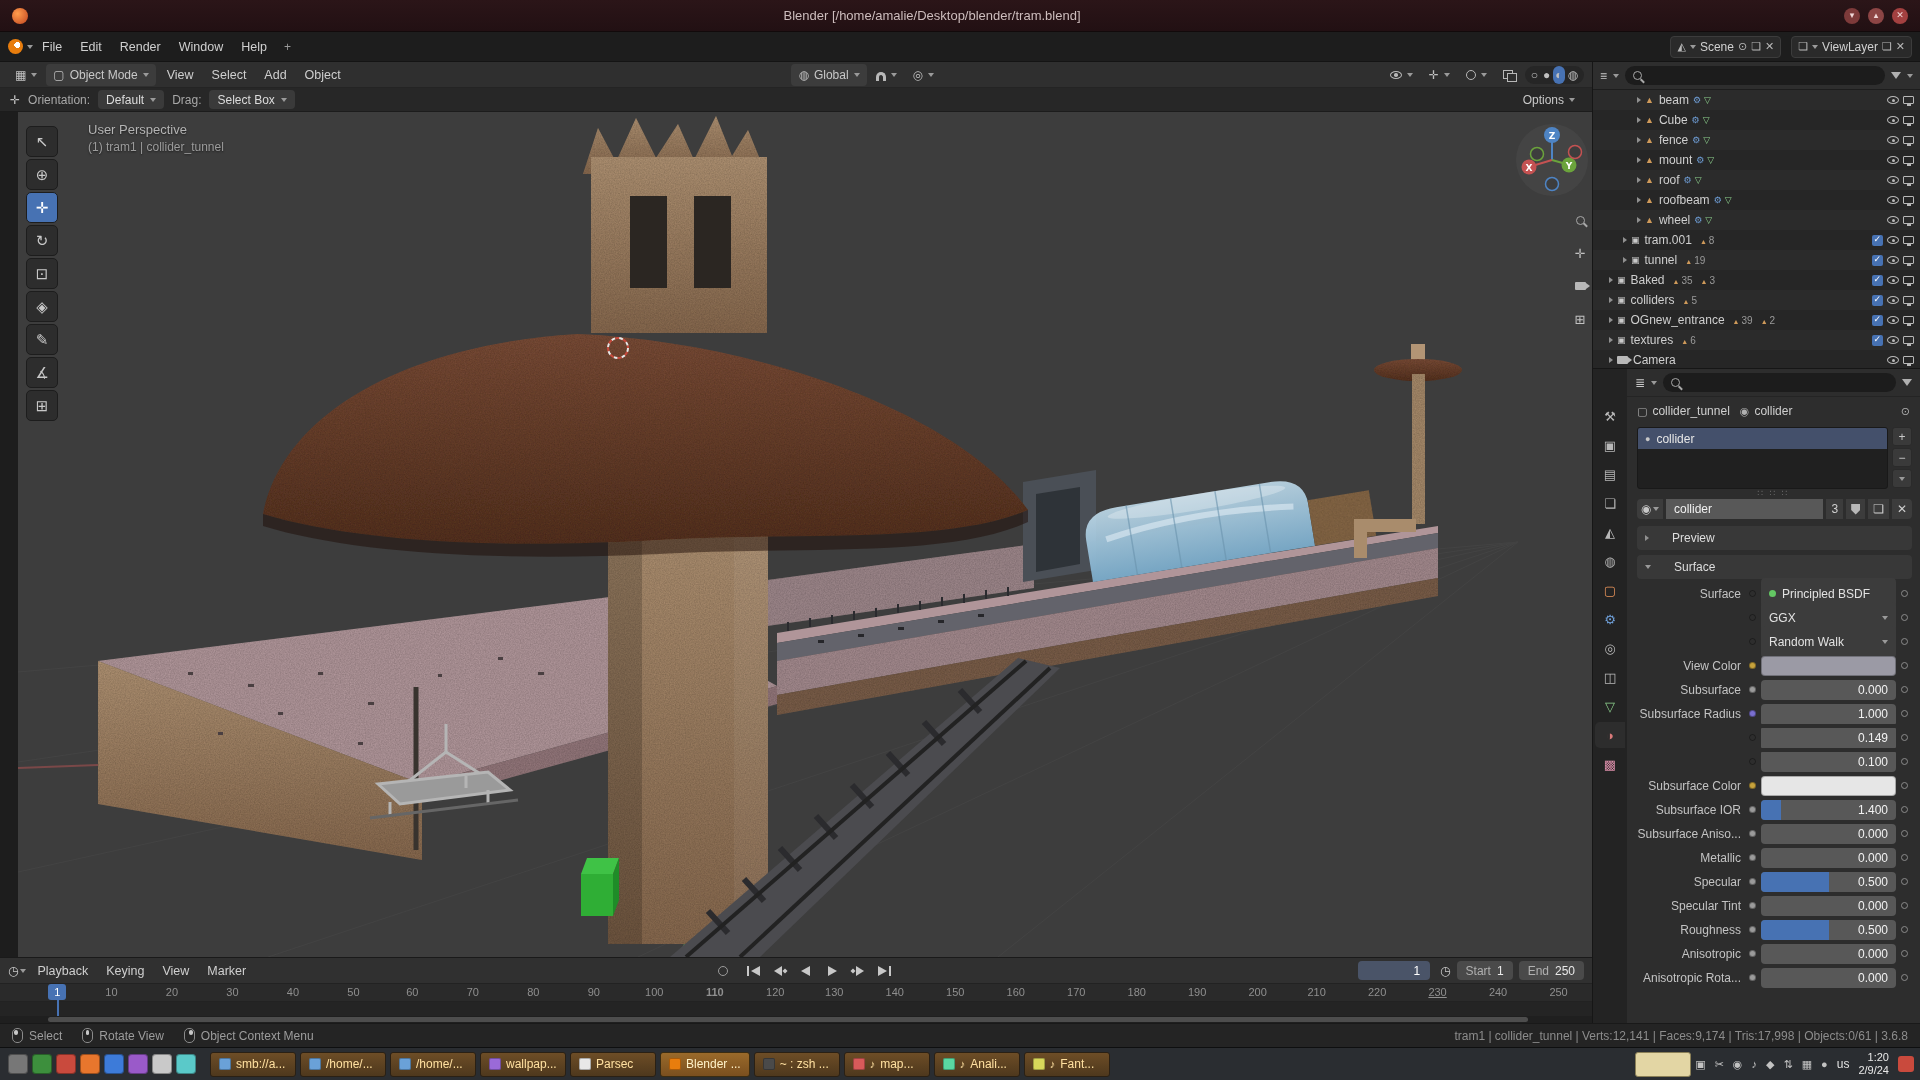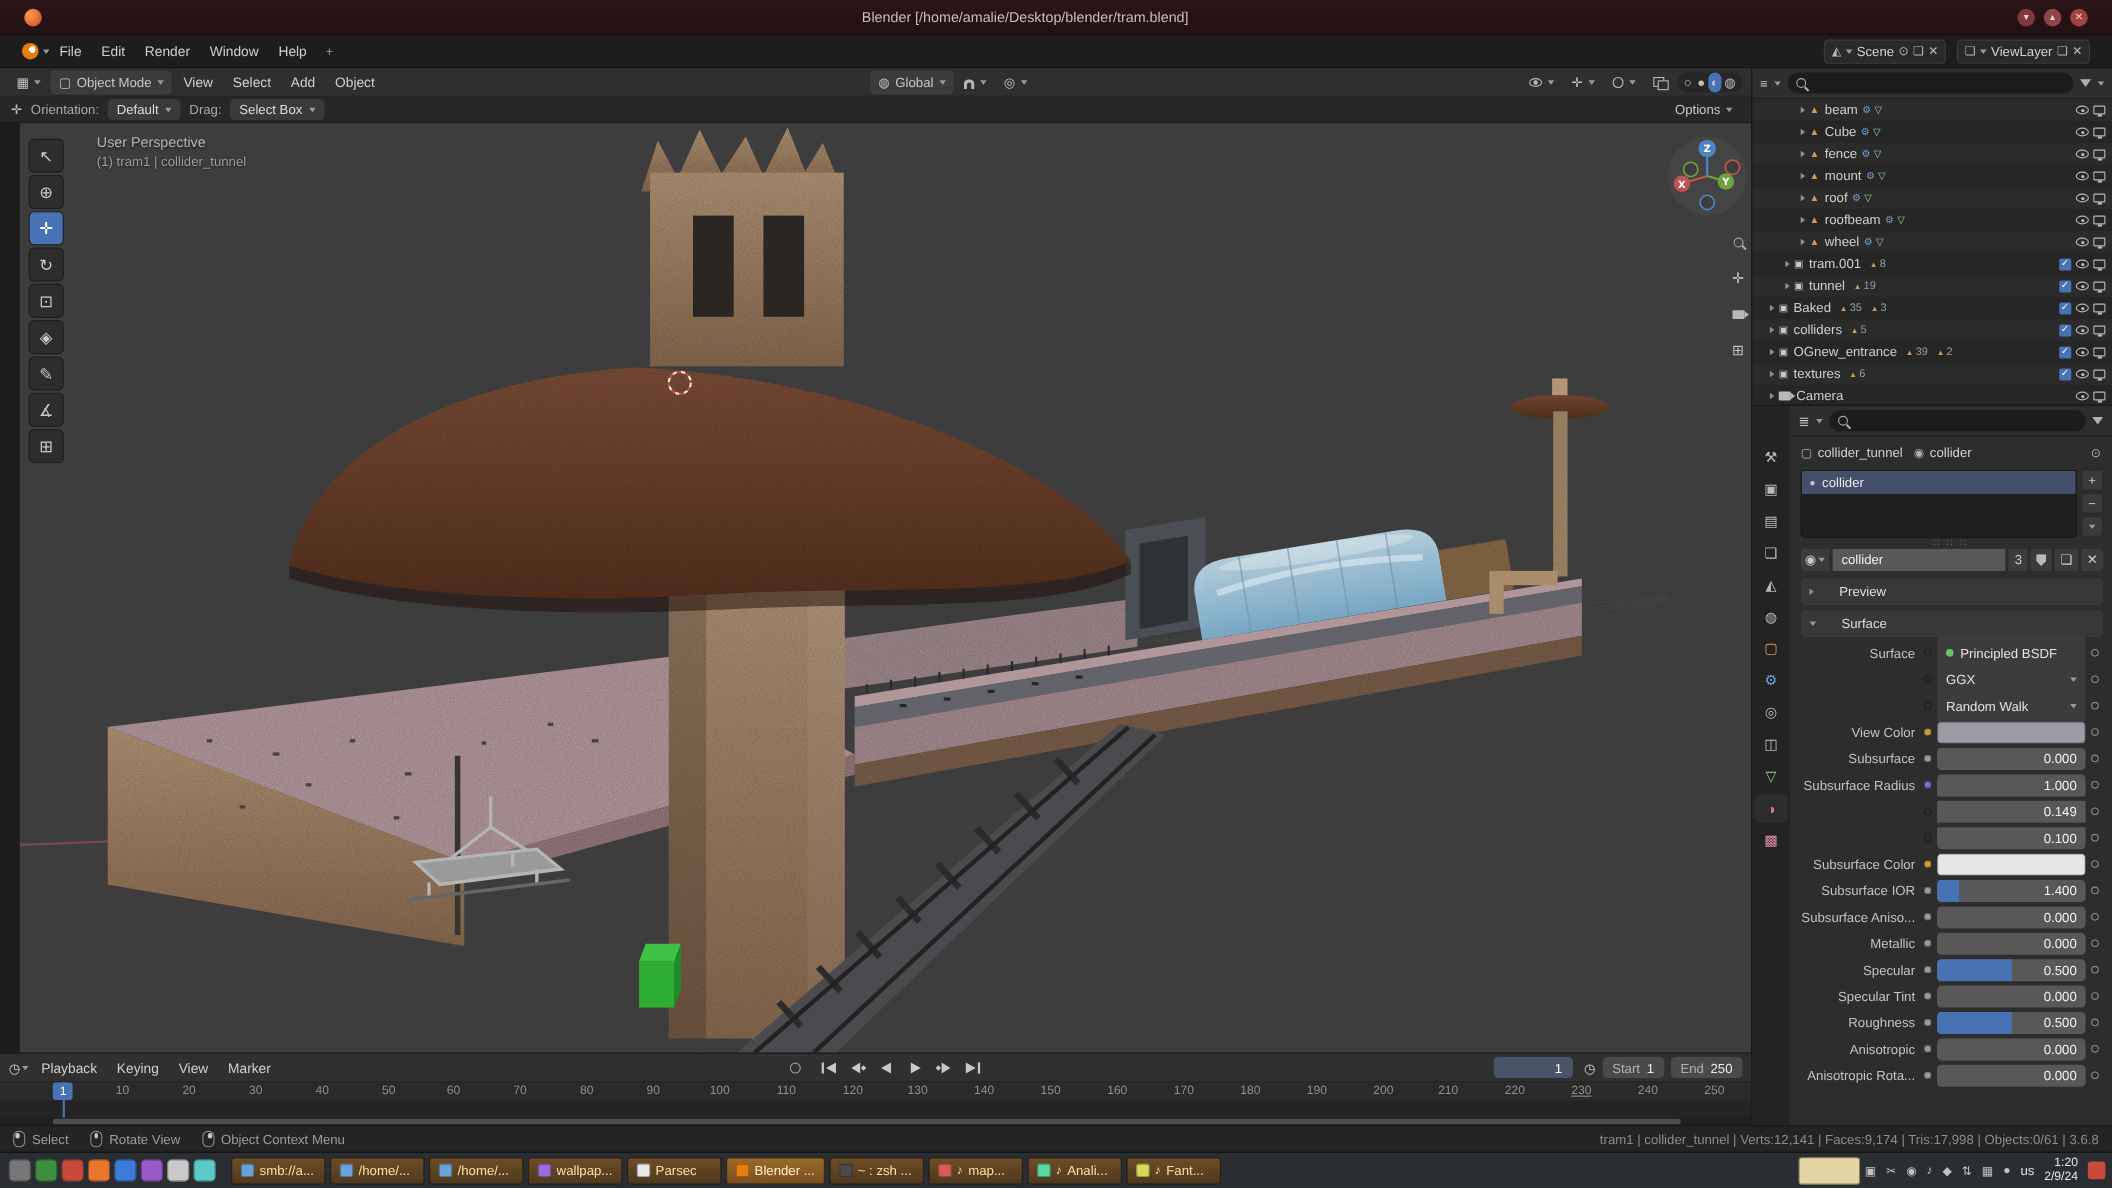--- a/index.html
+++ b/index.html
@@ -1,25 +1,25 @@
 <!DOCTYPE html>
 <html style="--viewport-bg: #3d3d3d; --dome-brown: #7d4e38; --dome-dark: #57321f; --rock-tan: #b39575; --rock-shadow: #8a6b50; --platform-pink: #b59a9e; --platform-front: #7c5f4a; --glass-blue: #9fc8e0; --green-cube: #2fae35; --rail-dark: #222222; --blue: #4772b3; --orange: #e87d0d;"><head>
 <meta charset="utf-8">
 <style>
   *{box-sizing:border-box;margin:0;padding:0;font-family:"Liberation Sans","DejaVu Sans",sans-serif;-webkit-font-smoothing:antialiased}
   html,body{width:1920px;height:1080px;overflow:hidden;background:#1d1d1d;color:#c8c8c8;font-size:12px}
   .r{display:flex;align-items:center}
   
-  #titlebar{position:absolute;left:0;top:0;width:1920px;height:32px;background:linear-gradient(#2b1518,#221013);display:flex;align-items:center;padding:0 22px;border-bottom:1px solid #120a0b}
+  #titlebar{position:absolute;left:0;top:0;width:1920px;height:32px;background:linear-gradient(#2b1518,#221013);display:flex;align-items:center;padding:0 12px;border-bottom:1px solid #120a0b}
   .tb-appicon{width:16px;height:16px;border-radius:50%;background:radial-gradient(circle at 35% 35%,#ff9d4d,#c1441f);flex:none}
   .tb-title{flex:1;text-align:center;color:#cdbdbd;font-size:13px}
   .tb-btn{width:16px;height:16px;border-radius:50%;margin-left:8px;font-size:9px;line-height:15px;text-align:center;color:#f0d8d8;flex:none}
   .tb-btn.mn{background:#7d3a3a}.tb-btn.mx{background:#8d4545}.tb-btn.cl{background:#a34040}
   
-  #topbar{position:absolute;left:0;top:32px;width:1920px;height:30px;background:#1d1d1d;display:flex;align-items:center;padding:0 20px;border-bottom:1px solid #141414}
+  #topbar{position:absolute;left:0;top:32px;width:1920px;height:30px;background:#1d1d1d;display:flex;align-items:center;padding:0 8px;border-bottom:1px solid #141414}
   .blogo{width:15px;height:15px;border-radius:50%;background:radial-gradient(circle at 62% 40%,#fff 0 3px,#e87d0d 3px);margin-right:4px}
   .mitem{padding:0 9px;height:22px;line-height:22px;border-radius:4px;color:#cfcfcf;font-size:12.5px;cursor:default}
   .wtabs{display:flex;margin-left:14px}
   .wtab{padding:0 11px;height:26px;line-height:26px;color:#a8a8a8;font-size:12.5px;border-radius:5px 5px 0 0}
   .wtab.active{background:#323232;color:#e8e8e8}
   .addtab{color:#9a9a9a;padding:0 8px}
   .idsel{display:flex;align-items:center;gap:4px;background:#2a2a2a;border:1px solid #3c3c3c;border-radius:4px;height:22px;padding:0 6px;margin-left:10px;color:#d0d0d0}
   .idsel .gly{font-size:11px;color:#b8b8b8}
   
   .car{width:0;height:0;border-left:3.5px solid transparent;border-right:3.5px solid transparent;border-top:4.5px solid #9a9a9a;display:inline-block}
@@ -1100,21 +1100,21 @@
   <span class="tick" style="left: 7%;">10</span>
       <span class="tick" style="left: 10.8%;">20</span>
       <span class="tick" style="left: 14.6%;">30</span>
       <span class="tick" style="left: 18.4%;">40</span>
       <span class="tick" style="left: 22.2%;">50</span>
       <span class="tick" style="left: 25.9%;">60</span>
       <span class="tick" style="left: 29.7%;">70</span>
       <span class="tick" style="left: 33.5%;">80</span>
       <span class="tick" style="left: 37.3%;">90</span>
       <span class="tick" style="left: 41.1%;">100</span>
-      <span class="tick" style="left: 44.9%;">110</span>
+      <span class="tick" style="left: 44.9%; font-weight: bold;">110</span>
       <span class="tick" style="left: 48.7%;">120</span>
       <span class="tick" style="left: 52.4%;">130</span>
       <span class="tick" style="left: 56.2%;">140</span>
       <span class="tick" style="left: 60%;">150</span>
       <span class="tick" style="left: 63.8%;">160</span>
       <span class="tick" style="left: 67.6%;">170</span>
       <span class="tick" style="left: 71.4%;">180</span>
       <span class="tick" style="left: 75.2%;">190</span>
       <span class="tick" style="left: 79%;">200</span>
       <span class="tick" style="left: 82.7%;">210</span>

